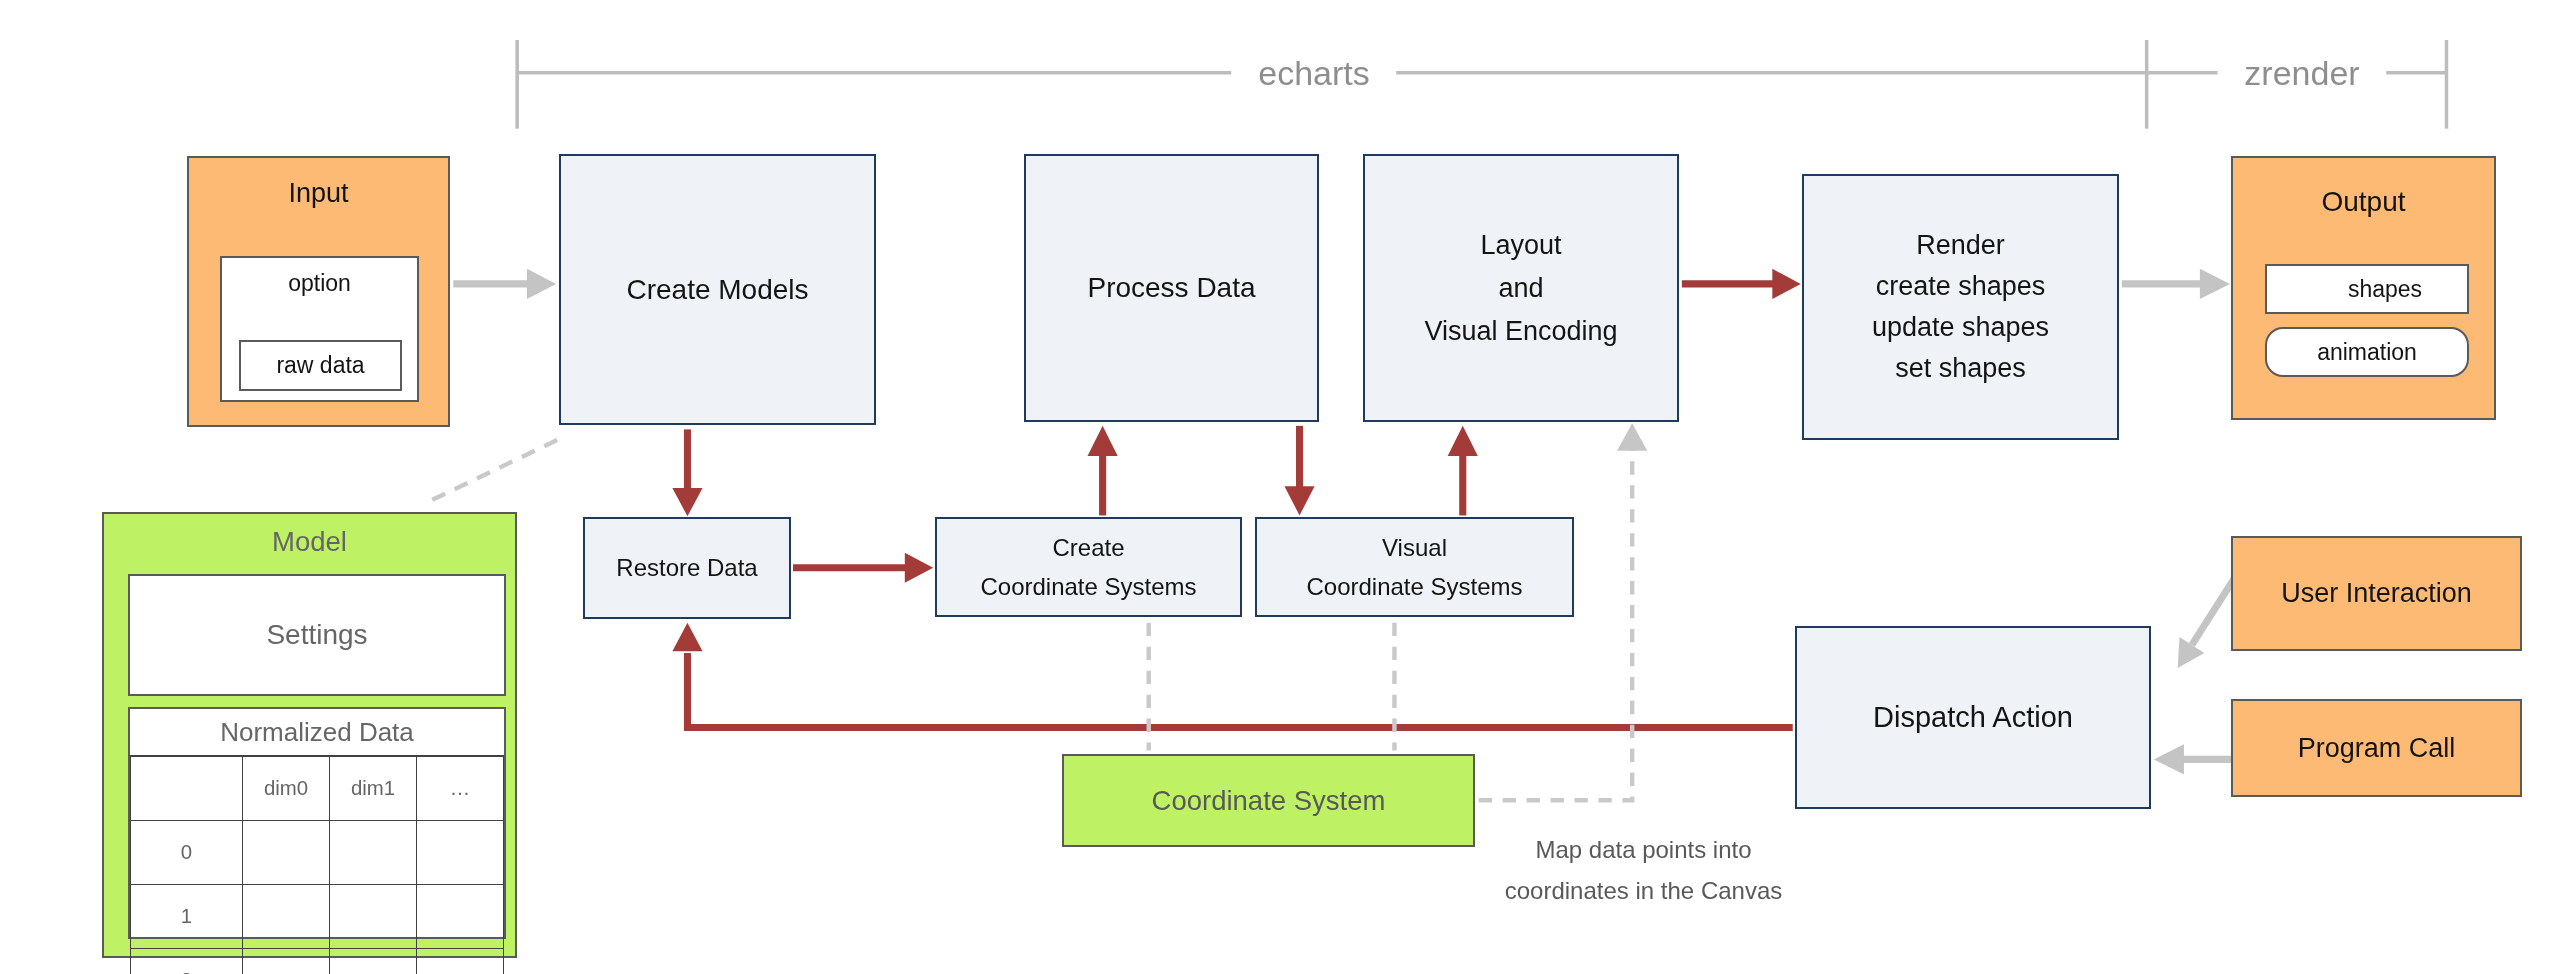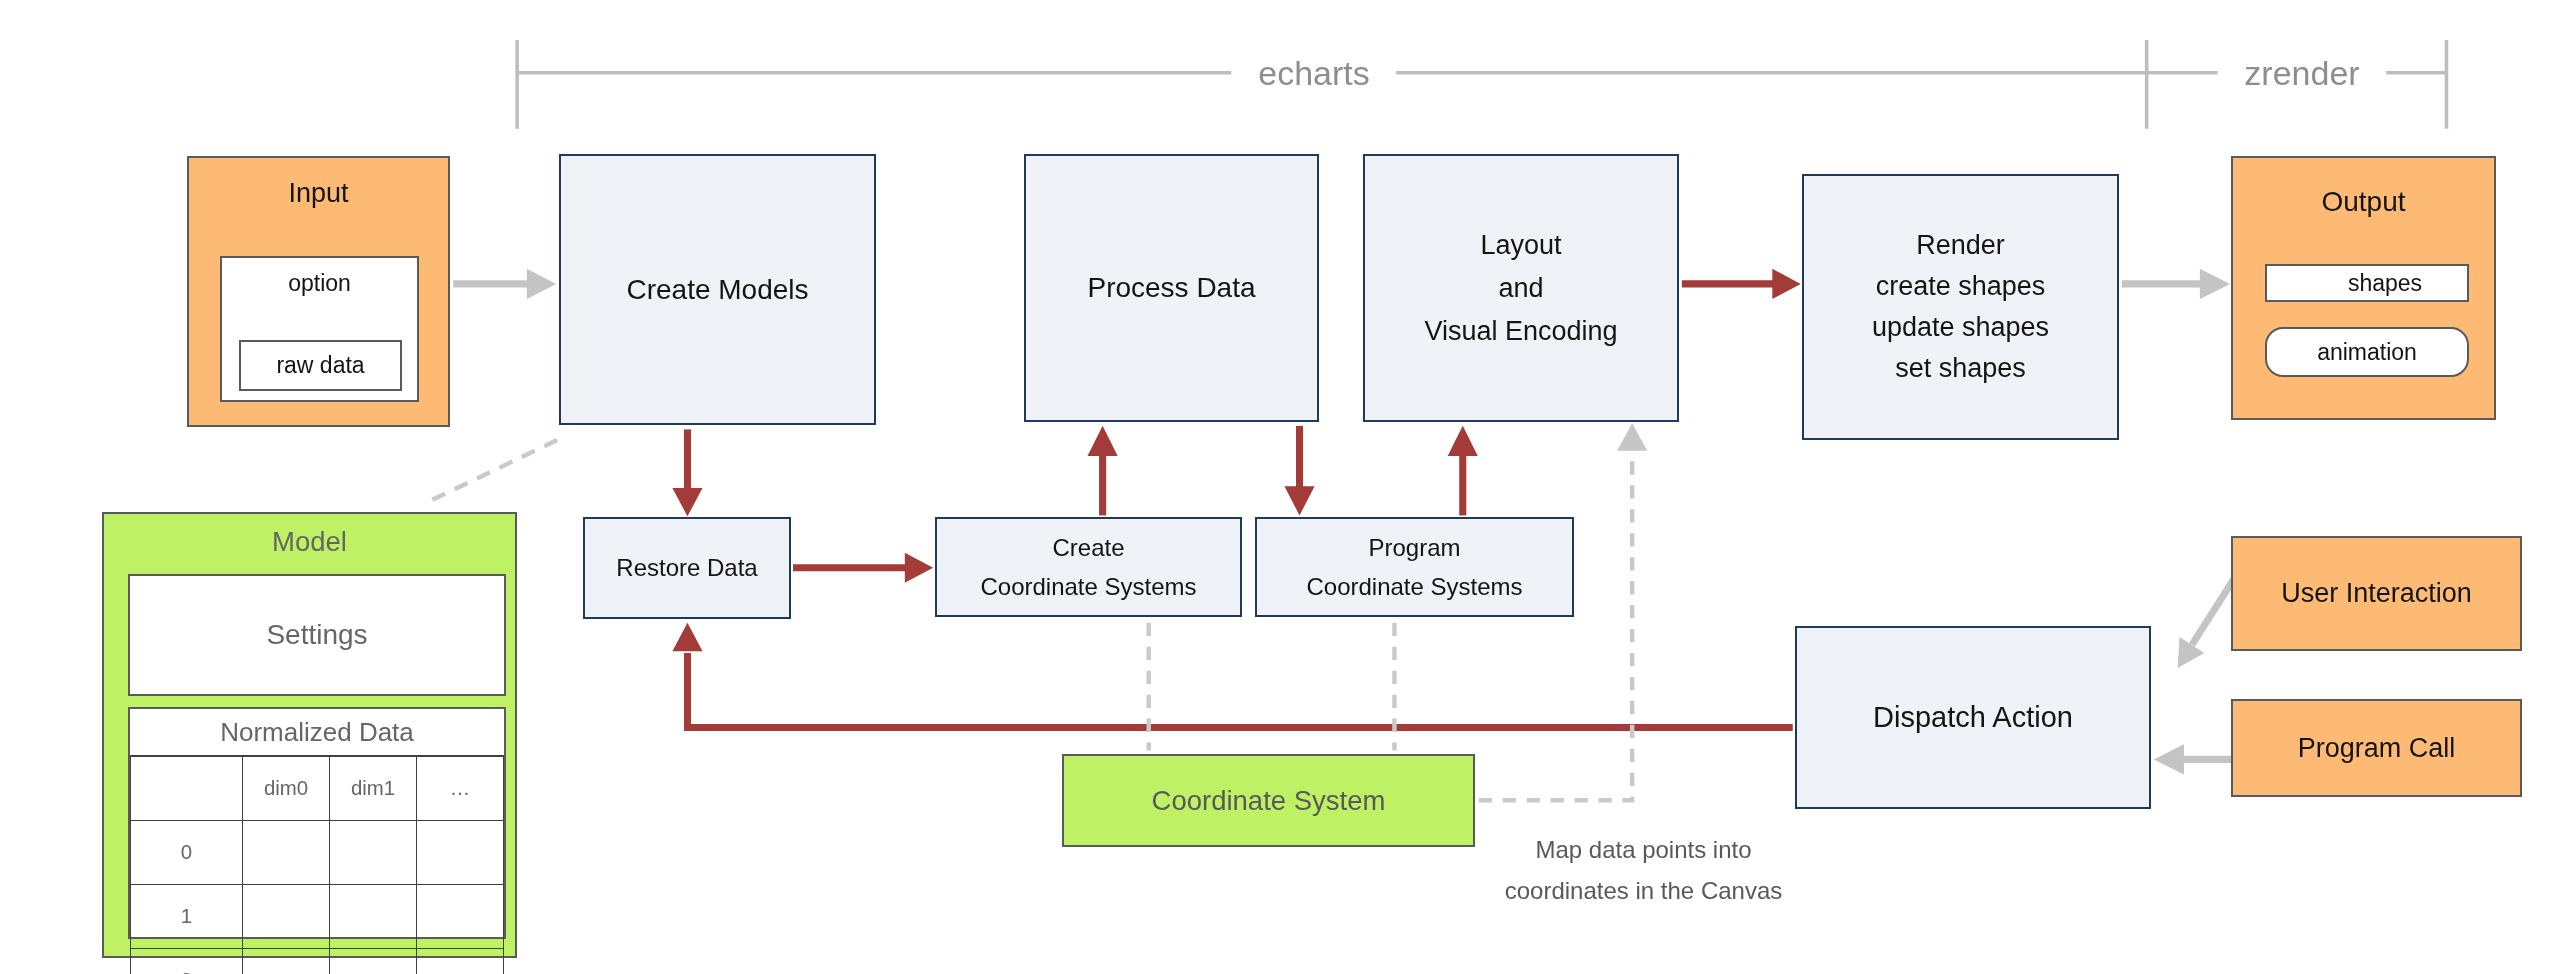--- a/index.html
+++ b/index.html
@@ -140,39 +140,39 @@
 
   <div class="box blue col render-lines" style="left:1802px;top:154px;width:317px;height:266px;margin-top:20px;">
     <div>Render</div>
     <div>create shapes</div>
     <div>update shapes</div>
     <div>set shapes</div>
   </div>
 
   <div class="box white col" style="left:2231px;top:156px;width:265px;height:264px;justify-content:flex-start;">
     <div class="lbl-lg" style="margin-top:28px;">Output</div>
-    <div class="inner-box" style="left:32px;top:106px;width:204px;height:38px;padding-left:36px;">
+    <div class="inner-box" style="left:32px;top:106px;width:204px;height:50px;padding-left:36px;">
       <div class="lbl-sm">shapes</div>
     </div>
     <div class="inner-box" style="left:32px;top:169px;width:204px;height:50px;border-radius:18px;">
       <div class="lbl-sm">animation</div>
     </div>
   </div>
 
   <div class="box blue" style="left:583px;top:517px;width:208px;height:102px;">
     <div style="font-size:24px;">Restore Data</div>
   </div>
 
   <div class="box blue col cs-lines" style="left:935px;top:517px;width:307px;height:100px;">
     <div>Create</div>
     <div>Coordinate Systems</div>
   </div>
 
   <div class="box blue col cs-lines" style="left:1255px;top:517px;width:319px;height:100px;">
-    <div>Program</div>
+    <div>Visual</div>
     <div>Coordinate Systems</div>
   </div>
 
   <div class="box blue" style="left:1795px;top:626px;width:356px;height:183px;">
     <div style="font-size:29px;">Dispatch Action</div>
   </div>
 
   <div class="box white" style="left:2231px;top:536px;width:291px;height:115px;">
     <div class="lbl-md">User Interaction</div>
   </div>

